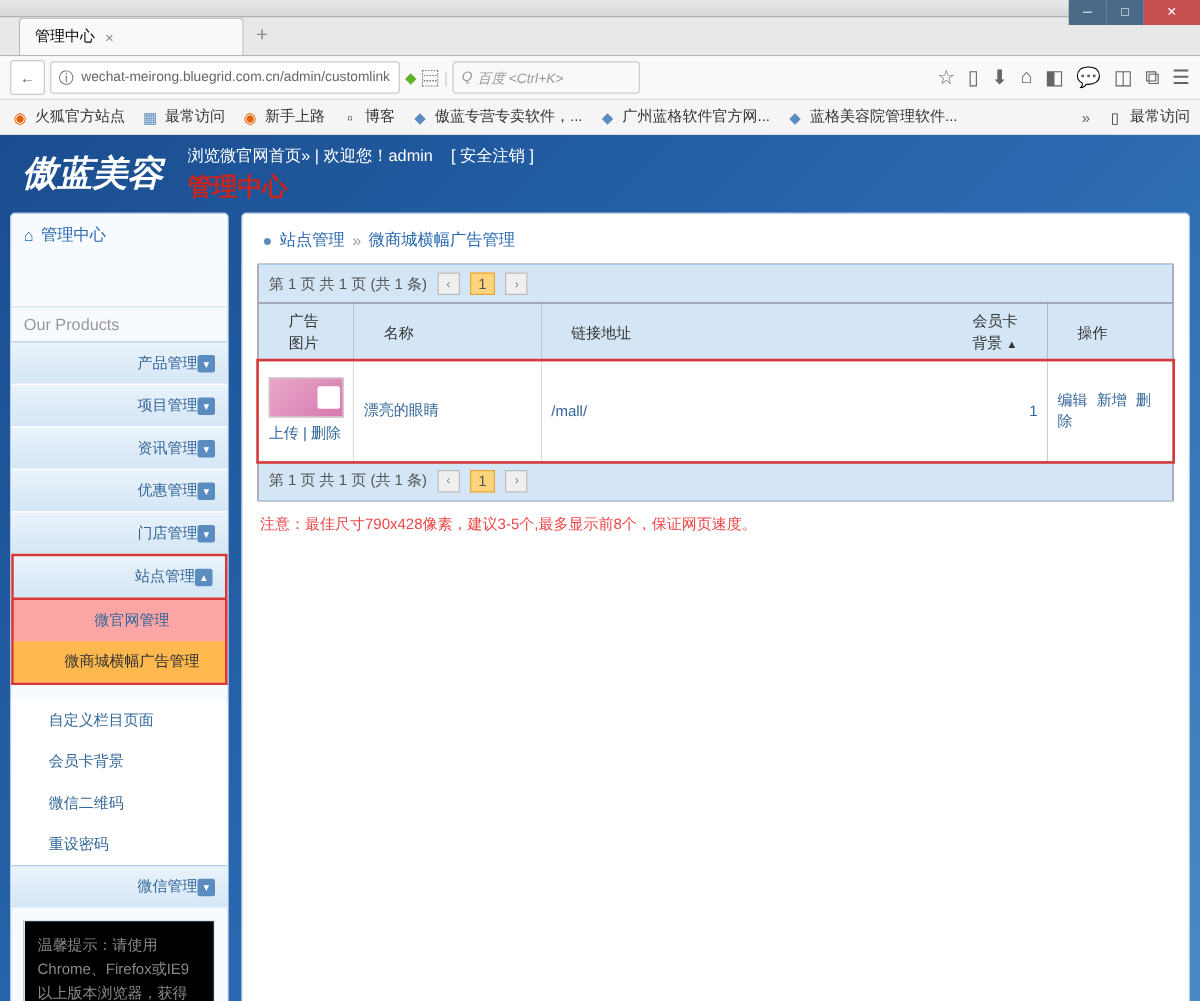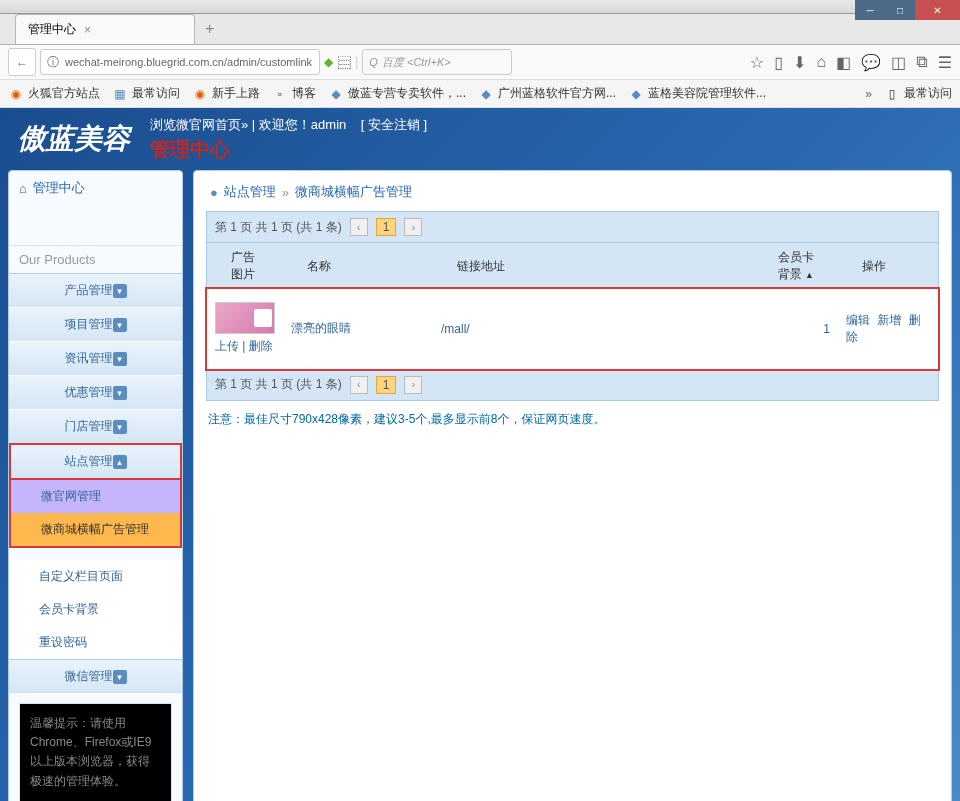--- a/index.html
+++ b/index.html
@@ -39,26 +39,26 @@
     .header-text a { color: #fff; text-decoration: none; }
     .admin-title { color: #c8261e; font-size: 20px; font-weight: bold; margin-top: 2px; }
     
     .main-content { display: flex; gap: 10px; padding: 0 8px 8px 8px; }
     
     .sidebar { width: 175px; background: #f7fbff; border: 1px solid #b3cce5; border-radius: 4px; }
     .sidebar-header { padding: 8px 10px; color: #2968b0; font-size: 13px; display: flex; align-items: center; gap: 6px; }
     .home-icon { color: #2968b0; }
     .products-label { padding: 6px 10px; color: #999; font-size: 13px; border-top: 1px solid #d8e6f3; margin-top: 40px; }
     
-    .menu-item { display: flex; justify-content: center; align-items: center; padding: 8px 10px; border: 1px solid #b3cce5; border-left: none; border-right: none; border-bottom: none; background: linear-gradient(#eaf3fb, #d4e6f5); color: #336699; cursor: pointer; }
+    .menu-item { display: flex; justify-content: flex-end; align-items: center; padding: 8px 10px; border: 1px solid #b3cce5; border-left: none; border-right: none; border-bottom: none; background: linear-gradient(#eaf3fb, #d4e6f5); color: #336699; cursor: pointer; }
     .menu-item + .menu-item { border-top: 1px solid #fff; }
     .menu-toggle { width: 14px; height: 14px; background: #5a8cc0; color: #fff; font-size: 9px; display: flex; align-items: center; justify-content: center; border-radius: 2px; }
     .menu-item.highlight { border: 2px solid #d93838; }
     
-    .submenu { background: #c4b5fd; border: 2px solid #d93838; border-top: none; }
+    .submenu { background: #fca5a5; border: 2px solid #d93838; border-top: none; text-align: center; }
     .submenu-nosel { background: #fff; margin-top: 12px; }
     .submenu-item { padding: 8px 10px 8px 30px; color: #336699; cursor: pointer; }
     .submenu-item.active { background: #ffb84d; color: #333; }
     
     .tip-box { margin: 10px; padding: 10px; border: 1px solid #d8e6f3; color: #888; line-height: 1.6; font-size: 12px; background: #000000; }
     
     .content-area { flex: 1; background: #fff; border: 1px solid #b3cce5; border-radius: 4px; padding: 8px 12px; }
     .breadcrumb { color: #2968b0; font-size: 13px; padding: 4px 0 10px 4px; display: flex; align-items: center; gap: 6px; }
     .breadcrumb .sep { color: #999; }
     
@@ -70,21 +70,21 @@
     .data-table { width: 100%; border-collapse: collapse; }
     .data-table th { background: #d4e6f5; text-align: left; padding: 6px 24px; color: #333; font-weight: normal; border-top: 1px solid #a8c8e4; }
     .sort-arrow { font-size: 9px; }
     .data-row { outline: 2px solid #d93838; }
     .data-table td { background: #fff; padding: 6px 8px; vertical-align: middle; color: #336699; border-bottom: 1px solid #a8c8e4; height: 80px; }
     .ad-thumb { width: 60px; height: 32px; background: linear-gradient(135deg, #e8a8c8, #d878b0); border: 1px solid #ccc; position: relative; }
     .ad-thumb::after { content: ''; position: absolute; right: 2px; top: 6px; width: 18px; height: 18px; background: #fff; border-radius: 2px; }
     .row-actions { color: #336699; margin-top: 4px; }
     .op-links a { color: #336699; text-decoration: none; margin-right: 4px; }
     
-    .note-text { color: #0369a1; padding: 10px 2px; font-size: 12px; }
+    .note-text { color: #ef4444; padding: 10px 2px; font-size: 12px; }
     
     .chevron { margin-left: auto; color: #666; }
   </style>
 </head>
 <body>
 
 <div class="browser-top"></div>
 <div class="win-buttons">
   <div class="win-btn win-min">─</div>
   <div class="win-btn win-max">□</div>
@@ -210,20 +210,21 @@
           <span>站点管理</span>
           <span class="menu-toggle">▴</span>
         </div>
       <div class="submenu">
         <div class="submenu-item">微官网管理</div>
         <div class="submenu-item active">微商城横幅广告管理</div>
       </div>
       <div class="submenu-nosel">
         <div class="submenu-item">自定义栏目页面</div>
         <div class="submenu-item">会员卡背景</div>
+        <div class="submenu-item">微信二维码</div>
         <div class="submenu-item">重设密码</div>
       </div>
 
       <div class="menu-item">
           <span>微信管理</span>
           <span class="menu-toggle">▾</span>
         </div>
 
       <div class="tip-box">温馨提示：请使用Chrome、Firefox或IE9以上版本浏览器，获得极速的管理体验。</div>
     </div>

